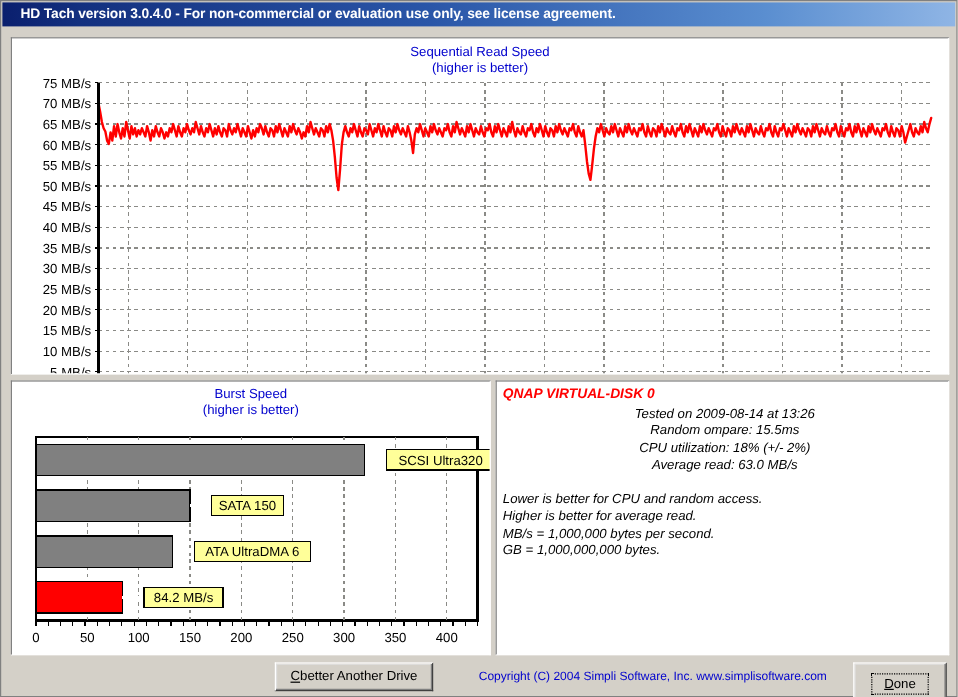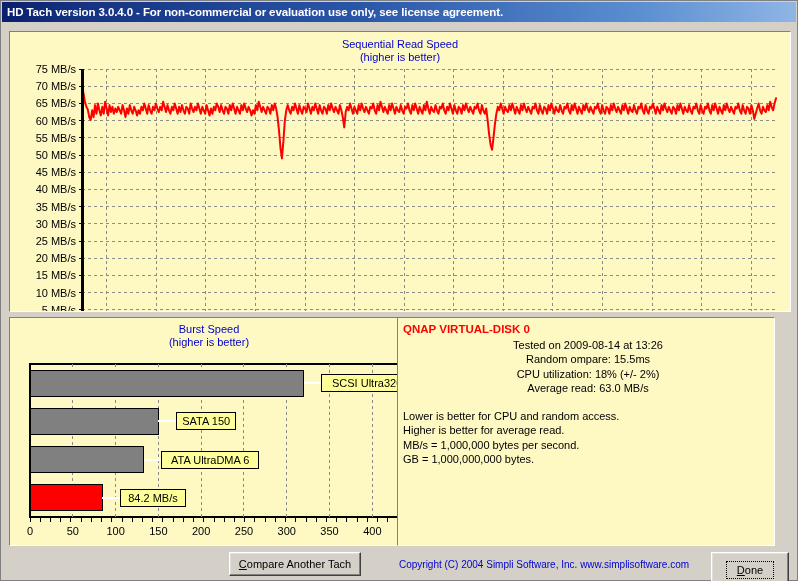--- a/index.html
+++ b/index.html
@@ -22,38 +22,38 @@
     position: absolute;
     left: 1px; top: 1px;
     width: 794px; height: 20px;
     background: linear-gradient(to right, #0a1f6e 0%, #13307f 8%, #2a56a8 45%, #5a8ed0 80%, #8fb5e5 100%);
     display: flex; align-items: center;
   }
   #titlebar .t {
     color: #ffffff;
     font-size: 11.5px;
     font-weight: bold;
-    padding-left: 5px;
+    padding-left: 15px;
     white-space: nowrap;
     letter-spacing: -0.1px;
   }
 
   
   .panel {
     position: absolute;
-    background: #fef9c3;
+    background: #ffffff;
     border-top: 1px solid #808080;
     border-left: 1px solid #808080;
     border-right: 1px solid #ffffff;
     border-bottom: 1px solid #ffffff;
     box-sizing: border-box;
   }
   #panel-seq  { left: 8px;   top: 30px;  width: 782px; height: 281px; }
   #panel-burst{ left: 8px;   top: 316px; width: 400px; height: 229px; }
-  #panel-info { left: 396px; top: 316px; width: 378px; height: 229px; }
+  #panel-info { left: 412px; top: 316px; width: 378px; height: 229px; font-style: italic; }
 
   
   .chart-title {
     position: absolute;
     width: 100%;
     text-align: center;
     color: #0000cd;
     font-size: 11px;
     line-height: 13px;
     pointer-events: none;
@@ -385,21 +385,21 @@
       <div class="info-line">Average read: 63.0 MB/s</div>
       <div id="info-gap"></div>
       <div class="info-note">Lower is better for CPU and random access.</div>
       <div class="info-note">Higher is better for average read.</div>
       <div class="info-note">MB/s = 1,000,000 bytes per second.</div>
       <div class="info-note">GB = 1,000,000,000 bytes.</div>
     </div>
   </div>
 
   <div class="btn" id="btn-compare">
-    <span><span class="acc">C</span><span>ompare Another Tach</span></span>
+    <span><span class="acc">C</span><span>better Another Drive</span></span>
   </div>
   <div class="btn" id="btn-done">
     <span class="focusring"><span class="acc">D</span><span>one</span></span>
   </div>
 
   <div id="copyright">Copyright (C) 2004 Simpli Software, Inc. www.simplisoftware.com</div>
 
 </div>
 
 </body></html>

